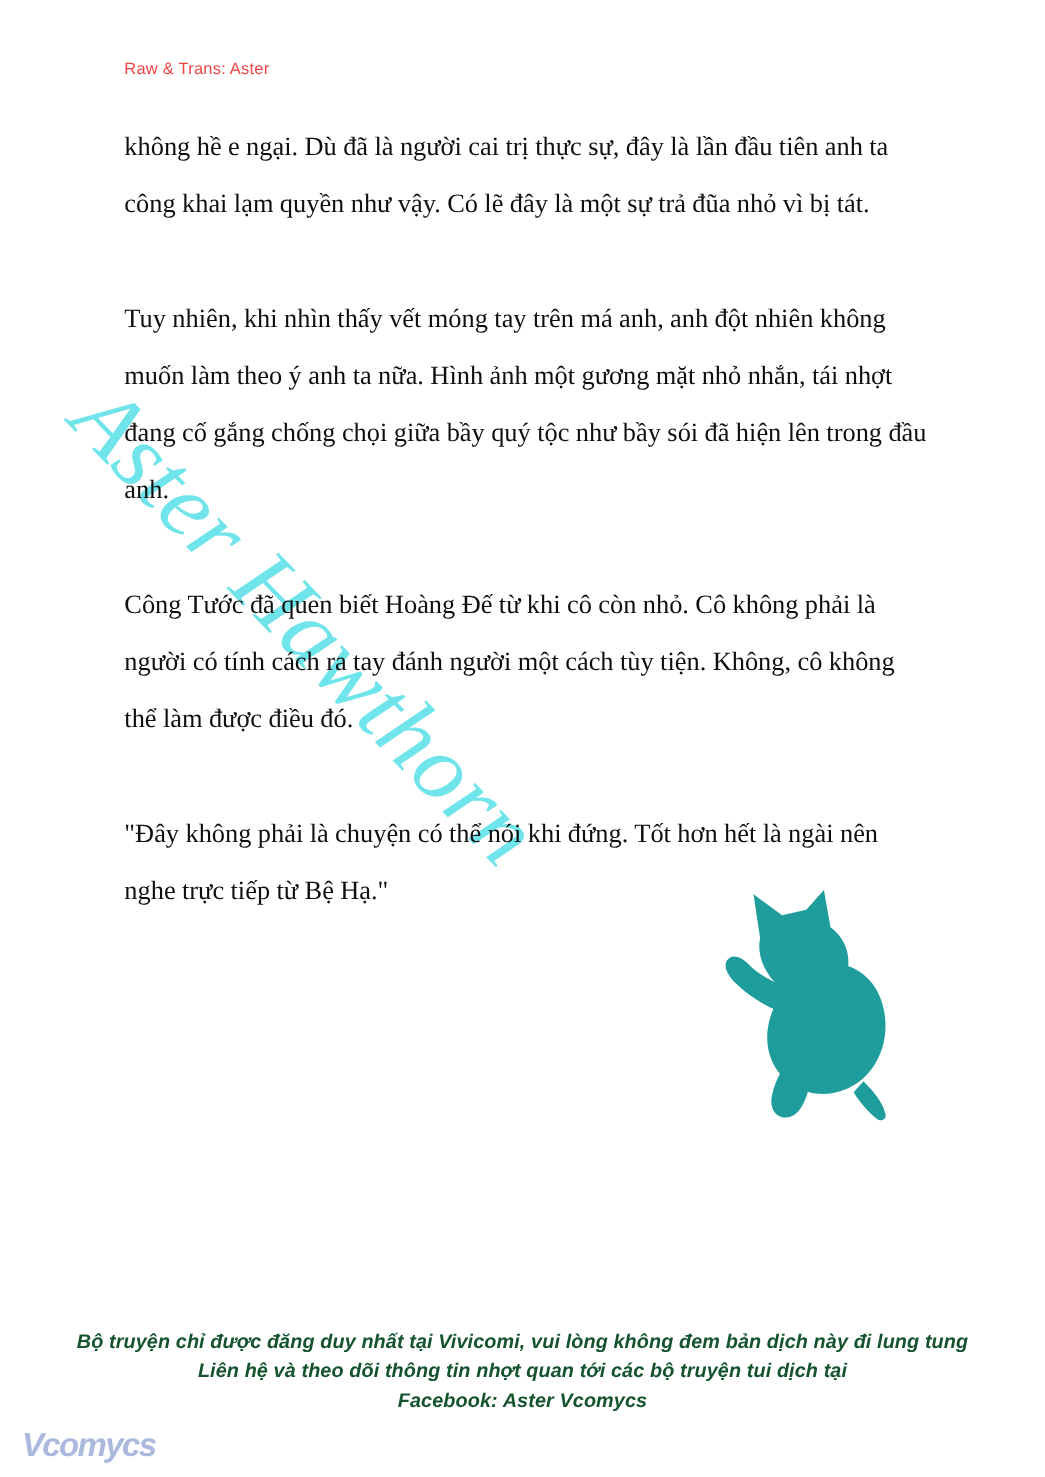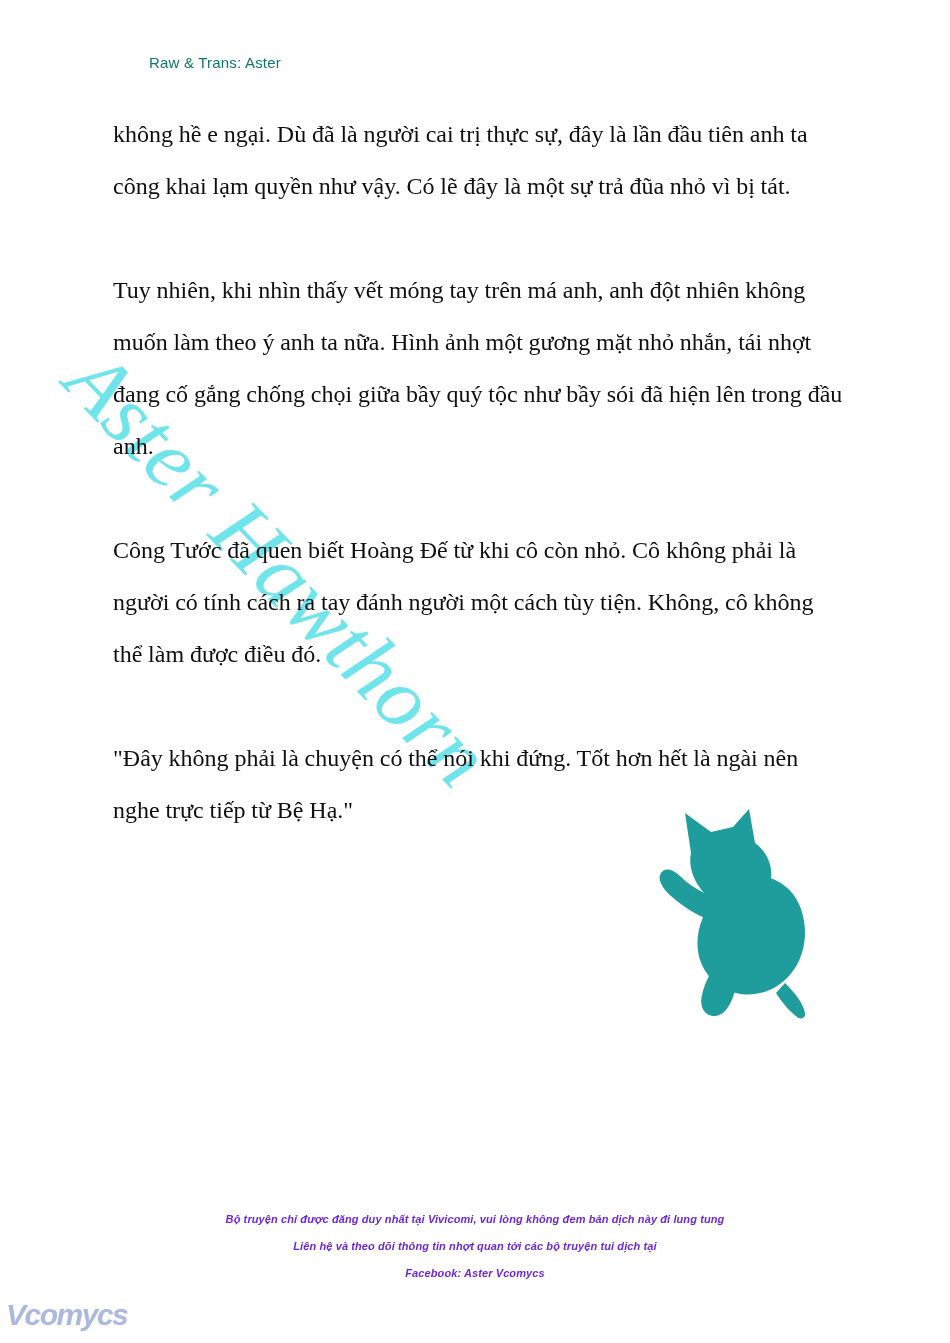--- a/index.html
+++ b/index.html
@@ -18,24 +18,23 @@
     overflow: hidden;
   }
 
   
   .page-header {
     position: absolute;
     left: 113px;
     top: 54px;
     font-family: "Liberation Sans", sans-serif;
     font-size: 15px;
-    color: #0f766e;
+    color: #ef4444;
     letter-spacing: 0.2px;
     white-space: nowrap;
-    margin-left: 36px;
   }
 
   
   .content {
     position: absolute;
     left: 113px;
     top: 108px;
     width: 730px;
     z-index: 3;
   }
@@ -84,30 +83,30 @@
     left: 0;
     top: 1206px;
     width: 950px;
     text-align: center;
     z-index: 3;
   }
   .footer-credit .fc-line {
     font-family: "Liberation Sans", sans-serif;
     font-weight: bold;
     font-style: italic;
-    font-size: 11px;
-    color: #6d28d9;
+    font-size: 18px;
+    color: #14532d;
     line-height: 27px;
     letter-spacing: 0.1px;
   }
 
   
   .site-logo {
     position: absolute;
-    left: 6px;
+    left: 20px;
     top: 1298px;
     width: 150px;
     height: 40px;
     z-index: 3;
   }
   .site-logo .logo-word {
     font-family: "Liberation Sans", sans-serif;
     font-weight: bold;
     font-style: italic;
     font-size: 30px;

